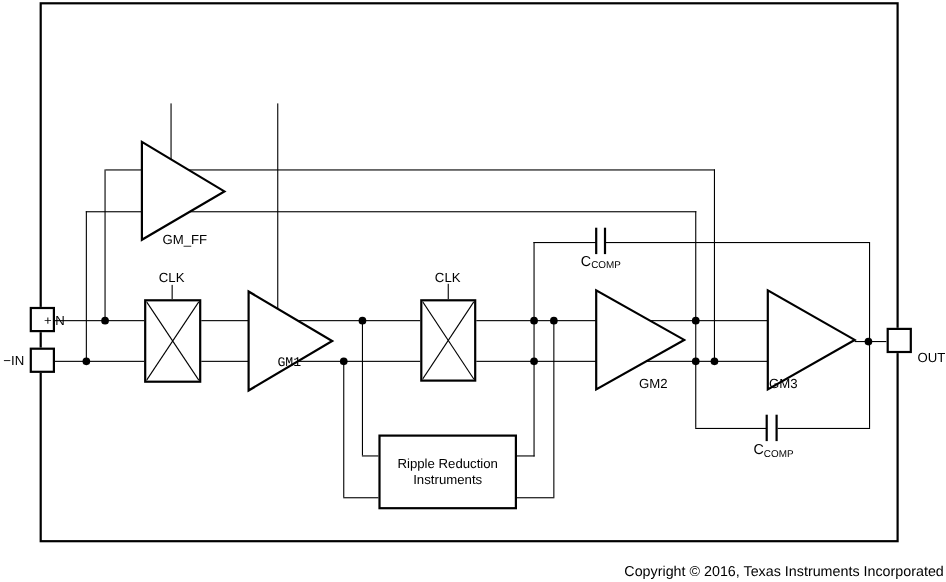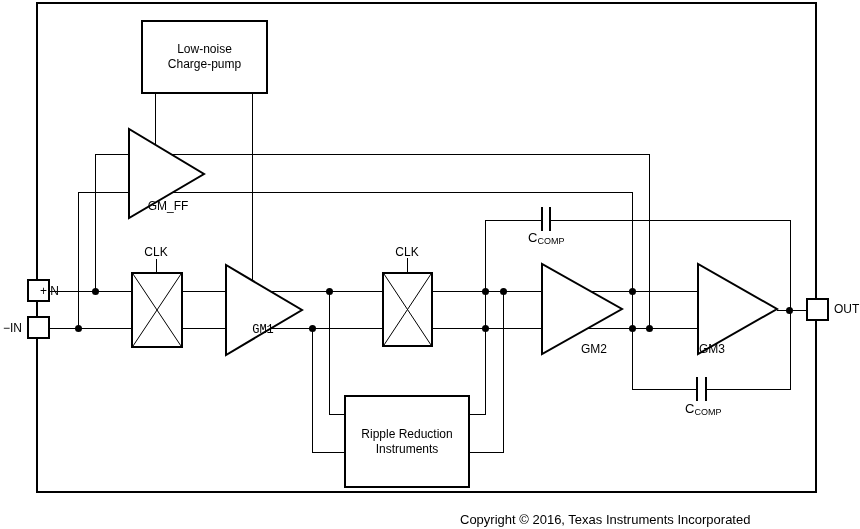--- a/index.html
+++ b/index.html
@@ -13,21 +13,21 @@
        display:flex;flex-direction:column;align-items:center;justify-content:center;
        text-align:center;font-size:12px;line-height:15px;}
   .outer{position:absolute;border:2px solid #000;box-sizing:border-box;background:transparent;}
   .pin{position:absolute;width:23px;height:23px;border:2px solid #000;background:#fff;box-sizing:border-box;}
   .lbl{position:absolute;font-size:12px;line-height:12px;white-space:nowrap;}
   .lbl.center{text-align:center;}
   .cc{position:absolute;font-size:13px;line-height:13px;white-space:nowrap;}
   .cc .sub{font-size:9px;vertical-align:-2px;text-align:center;}
   .tri{position:absolute;}
   .chopx{position:absolute;left:0;top:0;}
-  .copyright{position:absolute;left:460px;top:512px;width:398px;font-size:13px;}
+  .copyright{position:absolute;left:460px;top:512px;width:398px;text-align:right;font-size:13px;}
 </style>
 </head>
 <body>
 
 <div id="stage">
 
   <div class="outer" style="left:36px;top:2px;width:781px;height:491px;"></div>
 
   <div class="wire-h" style="left:50px;top:291px;width:648px;"></div>
   <div class="wire-h" style="left:50px;top:328px;width:648px;"></div>
@@ -61,40 +61,36 @@
   <div class="wire-h" style="left:707px;top:389px;width:84px;"></div>
   <div class="capbar" style="left:696px;top:377px;height:24px;"></div>
   <div class="capbar" style="left:705px;top:377px;height:24px;"></div>
   <div class="wire-v" style="left:790px;top:220px;height:169px;"></div>
 
   <div class="wire-h" style="left:777px;top:310px;width:29px;"></div>
 
   <div class="wire-v" style="left:156px;top:259px;height:13px;"></div>
   <div class="wire-v" style="left:407px;top:258px;height:14px;"></div>
 
-  <div class="box" style="left:141px;top:20px;width:127px;height:74px;">
-    <div>Low-noise</div>
-    <div>Charge-pump</div>
-  </div>
 
   <div class="box" style="left:131px;top:272px;width:52px;height:76px;padding:0;">
     <svg class="chopx" width="48" height="72" viewBox="0 0 48 72">
       <line x1="0" y1="0" x2="48" y2="72" stroke="#000" stroke-width="1"></line>
       <line x1="48" y1="0" x2="0" y2="72" stroke="#000" stroke-width="1"></line>
     </svg>
   </div>
 
   <div class="box" style="left:382px;top:272px;width:51px;height:75px;padding:0;">
     <svg class="chopx" width="47" height="71" viewBox="0 0 47 71">
       <line x1="0" y1="0" x2="47" y2="71" stroke="#000" stroke-width="1"></line>
       <line x1="47" y1="0" x2="0" y2="71" stroke="#000" stroke-width="1"></line>
     </svg>
   </div>
 
-  <div class="box" style="left:344px;top:395px;width:126px;height:93px;">
+  <div class="box" style="left:344px;top:395px;width:126px;height:68px;">
     <div>Ripple Reduction</div>
     <div>Instruments</div>
   </div>
 
   <svg class="tri" style="left:127px;top:127px;" width="80" height="94">
     <polygon points="2,2 2,91 77,47" fill="#fff" stroke="#000" stroke-width="2"></polygon>
   </svg>
   <svg class="tri" style="left:224px;top:263px;" width="81" height="94">
     <polygon points="2,2 2,92 78,47" fill="#fff" stroke="#000" stroke-width="2"></polygon>
   </svg>
@@ -116,26 +112,26 @@
   <div class="dot" style="left:629px;top:325px;"></div>
   <div class="dot" style="left:646px;top:325px;"></div>
   <div class="dot" style="left:786px;top:307px;"></div>
 
   <div class="pin" style="left:27px;top:279px;"></div>
   <div class="pin" style="left:27px;top:316px;"></div>
   <div class="pin" style="left:806px;top:298px;"></div>
 
   <div class="lbl" style="left:0px;top:285px;width:22px;text-align:right;margin-left:37px;">+IN</div>
   <div class="lbl" style="left:0px;top:322px;width:22px;text-align:right;">−IN</div>
-  <div class="lbl" style="left:834px;top:303px;">OUT</div>
+  <div class="lbl" style="left:834px;top:319px;">OUT</div>
 
   <div class="lbl center" style="left:140px;top:246px;width:32px;">CLK</div>
   <div class="lbl center" style="left:391px;top:246px;width:32px;">CLK</div>
 
-  <div class="lbl center" style="left:138px;top:200px;width:60px;">GM_FF</div>
+  <div class="lbl center" style="left:138px;top:212px;width:60px;">GM_FF</div>
   <div class="lbl center" style="left:233px;top:324px;width:60px;font-family:Liberation Mono, monospace;">GM1</div>
   <div class="lbl center" style="left:547px;top:343px;width:60px;text-align:right;">GM2</div>
   <div class="lbl center" style="left:682px;top:343px;width:60px;">GM3</div>
 
   <div class="cc" style="left:528px;top:231px;">
     <span>C</span><span class="sub">COMP</span>
   </div>
   <div class="cc" style="left:685px;top:402px;">
     <span>C</span><span class="sub">COMP</span>
   </div>

